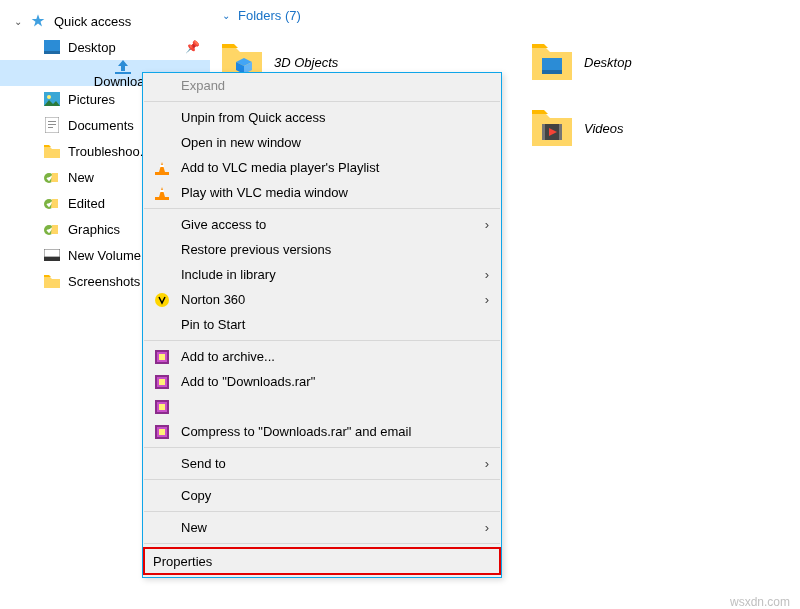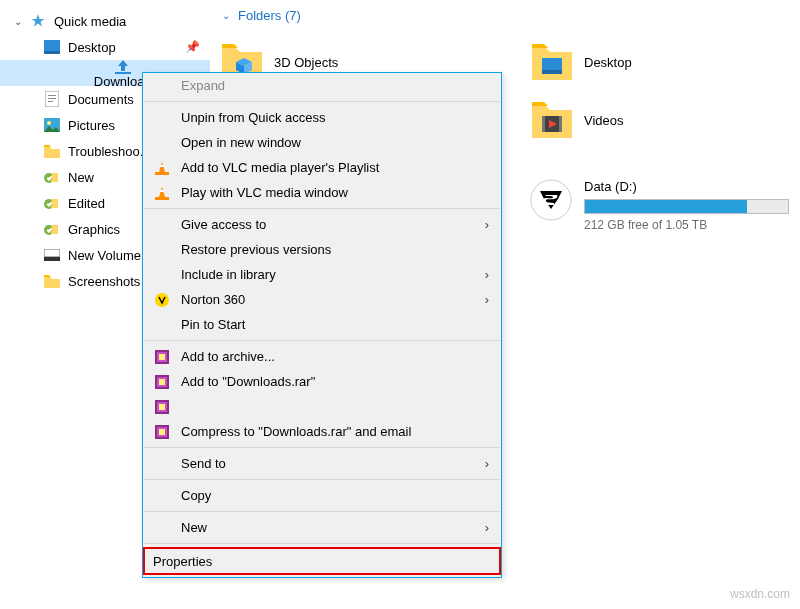--- a/index.html
+++ b/index.html
@@ -9,92 +9,92 @@
 .tree-item { display: flex; align-items: center; height: 26px; padding-left: 14px; cursor: default; }
 .tree-item.child { padding-left: 42px; }
 .tree-item.selected { background: #cce8ff; flex-direction: column; }
 .tree-item .chevron { width: 14px; font-size: 10px; color: #555; }
 .tree-item .icon { width: 20px; height: 18px; margin-right: 6px; display: flex; align-items: center; justify-content: center; }
 .tree-item .label { white-space: nowrap; }
 .pin { margin-left: auto; margin-right: 10px; color: #888; font-size: 12px; }
 .main { flex: 1; padding-left: 10px; padding-top: 8px; }
 .folders-hdr { display: flex; align-items: center; color: #1a73c7; font-size: 13px; margin-bottom: 10px; margin-left: 2px; }
 .folders-hdr .chevron { width: 16px; font-size: 10px; }
-.folder-grid { display: flex; flex-wrap: wrap; gap: 0 80px; }
+.folder-grid { display: flex; flex-wrap: wrap; gap: 8px 80px; font-style: italic; }
 .folder-item { display: flex; align-items: center; width: 230px; height: 58px; }
 .folder-item .licon { width: 44px; height: 44px; display: flex; align-items: center; justify-content: center; margin-right: 10px; }
 .drive { display: flex; align-items: flex-start; margin-top: 30px; margin-left: 310px; }
 .drive .dicon { width: 44px; height: 44px; margin-right: 10px; }
 .drive-progress { width: 205px; height: 15px; border: 1px solid #bcbcbc; margin-top: 5px; margin-bottom: 4px; background: #eaeaea; }
 .drive-progress .bar { height: 100%; background: #26a0da; width: 80%; }
 .drive .free { color: #6d6d6d; font-size: 12px; }
 .ctxmenu { position: absolute; left: 142px; top: 72px; width: 360px; background: #f0f0f0; border: 1px solid #0ea5e9; box-shadow: 2px 2px 6px rgba(0,0,0,0.15); padding-bottom: 2px; }
 .ctx-item { display: flex; align-items: center; height: 25px; padding-left: 38px; padding-right: 12px; position: relative; }
 .ctx-item .cicon { position: absolute; left: 10px; width: 18px; height: 18px; display: flex; align-items: center; justify-content: center; }
 .ctx-item .label { flex: 1; }
 .ctx-item .arrow { color: #444; font-size: 13px; }
 .ctx-item.disabled { color: #888; }
 .ctx-sep { height: 1px; background: #d7d7d7; margin: 3px 1px; }
 .ctx-item.highlight { border: 2px solid #e30000; height: 28px; padding-left: 8px; }
-.watermark { position: absolute; right: 10px; bottom: 8px; font-size: 12px; color: #c0c0c0; }
+.watermark { position: absolute; right: 10px; bottom: 0; font-size: 12px; color: #c0c0c0; }
 </style>
 </head>
 <body>
 
 <div class="container">
   <div class="sidebar">
     <div class="tree-item">
       <span class="chevron">⌄</span>
       <span class="icon">
           <svg width="16" height="16" viewBox="0 0 24 24">
             <path fill="#40a0e0" d="M12 2l2.5 7h7l-5.7 4.2 2.2 7-6-4.5-6 4.5 2.2-7L2.5 9h7z"></path>
           </svg>
         </span>
-      <span class="label">Quick media</span>
+      <span class="label">Quick access</span>
     </div>
     <div class="tree-item child">
       <span class="icon">
           <svg width="16" height="14" viewBox="0 0 16 14">
             <rect width="16" height="11" fill="#2b8cd6"></rect>
             <rect y="11" width="16" height="3" fill="#1f6aa5"></rect>
           </svg>
         </span>
       <span class="label">Desktop</span>
       <span class="pin">📌</span>
     </div>
     <div class="tree-item child selected">
       <span class="icon">
           <svg width="16" height="14" viewBox="0 0 16 14">
             <path fill="#2b8cd6" d="M8 0l5 6H10v5H6V6H3z"></path>
             <rect y="12" width="16" height="2" fill="#2b8cd6"></rect>
           </svg>
         </span>
       <span class="label">Downloads</span>
+    </div>
+    <div class="tree-item child">
+      <span class="icon">
+          <svg width="16" height="14" viewBox="0 0 16 14">
+            <rect width="16" height="14" fill="#3aa7d6"></rect>
+            <circle cx="5" cy="5" r="2" fill="#fff176"></circle>
+            <path d="M0 14l5-6 4 4 3-3 4 5z" fill="#2b7a3b"></path>
+          </svg>
+        </span>
+      <span class="label">Pictures</span>
+      <span class="pin">📌</span>
     </div>
     <div class="tree-item child">
       <span class="icon">
           <svg width="14" height="16" viewBox="0 0 14 16">
             <rect width="14" height="16" fill="#fff" stroke="#8e8e8e"></rect>
             <rect x="3" y="4" width="8" height="1" fill="#8e8e8e"></rect>
             <rect x="3" y="7" width="8" height="1" fill="#8e8e8e"></rect>
             <rect x="3" y="10" width="5" height="1" fill="#8e8e8e"></rect>
           </svg>
         </span>
       <span class="label">Documents</span>
-      <span class="pin">📌</span>
-    </div>
-    <div class="tree-item child">
-      <span class="icon">
-          <svg width="16" height="14" viewBox="0 0 16 14">
-            <rect width="16" height="14" fill="#3aa7d6"></rect>
-            <circle cx="5" cy="5" r="2" fill="#fff176"></circle>
-            <path d="M0 14l5-6 4 4 3-3 4 5z" fill="#2b7a3b"></path>
-          </svg>
-        </span>
-      <span class="label">Pictures</span>
       <span class="pin">📌</span>
     </div>
     <div class="tree-item child">
       <span class="icon">
           <svg width="16" height="13" viewBox="0 0 16 13">
             <path fill="#ffd666" d="M0 2h6l2 2h8v9H0z"></path>
             <path fill="#ffb900" d="M0 0h5l2 2H0z"></path>
           </svg>
         </span>
       <span class="label">Troubleshoo...</span>
@@ -187,34 +187,20 @@
               <rect x="10" y="14" width="20" height="16" fill="#424242"></rect>
               <rect x="10" y="14" width="3" height="16" fill="#757575"></rect>
               <rect x="27" y="14" width="3" height="16" fill="#757575"></rect>
               <path fill="#f44336" d="M17 18l8 4-8 4z"></path>
             </svg>
           </span>
         <span>Videos</span>
       </div>
     </div>
 
-    <div class="drive">
-      <span class="dicon"><svg width="42" height="42" viewBox="0 0 42 42">
-            <circle cx="21" cy="21" r="20" fill="#fff" stroke="#ccc"></circle>
-            <path fill="#000" d="M10 12h22l-4 8-7 10-7-10z"></path>
-            <path fill="#fff" d="M15 16h12c0 0 2 3-3 4s-8-1-8 2 10 0 8 4h-9l-3-4c0 0 0-3 4-3s7 1 7-1-8 0-8-2z"></path>
-          </svg></span>
-      <div>
-        <div>Data (D:)</div>
-        <div class="drive-progress">
-            <div class="bar"></div>
-          </div>
-        <div class="free">212 GB free of 1.05 TB</div>
-      </div>
-    </div>
   </div>
 </div>
 
 <div class="ctxmenu">
   <div class="ctx-item disabled">
       <span class="label">Expand</span>
     </div>
   <div class="ctx-sep"></div>
   <div class="ctx-item">
       <span class="label">Unpin from Quick access</span>

